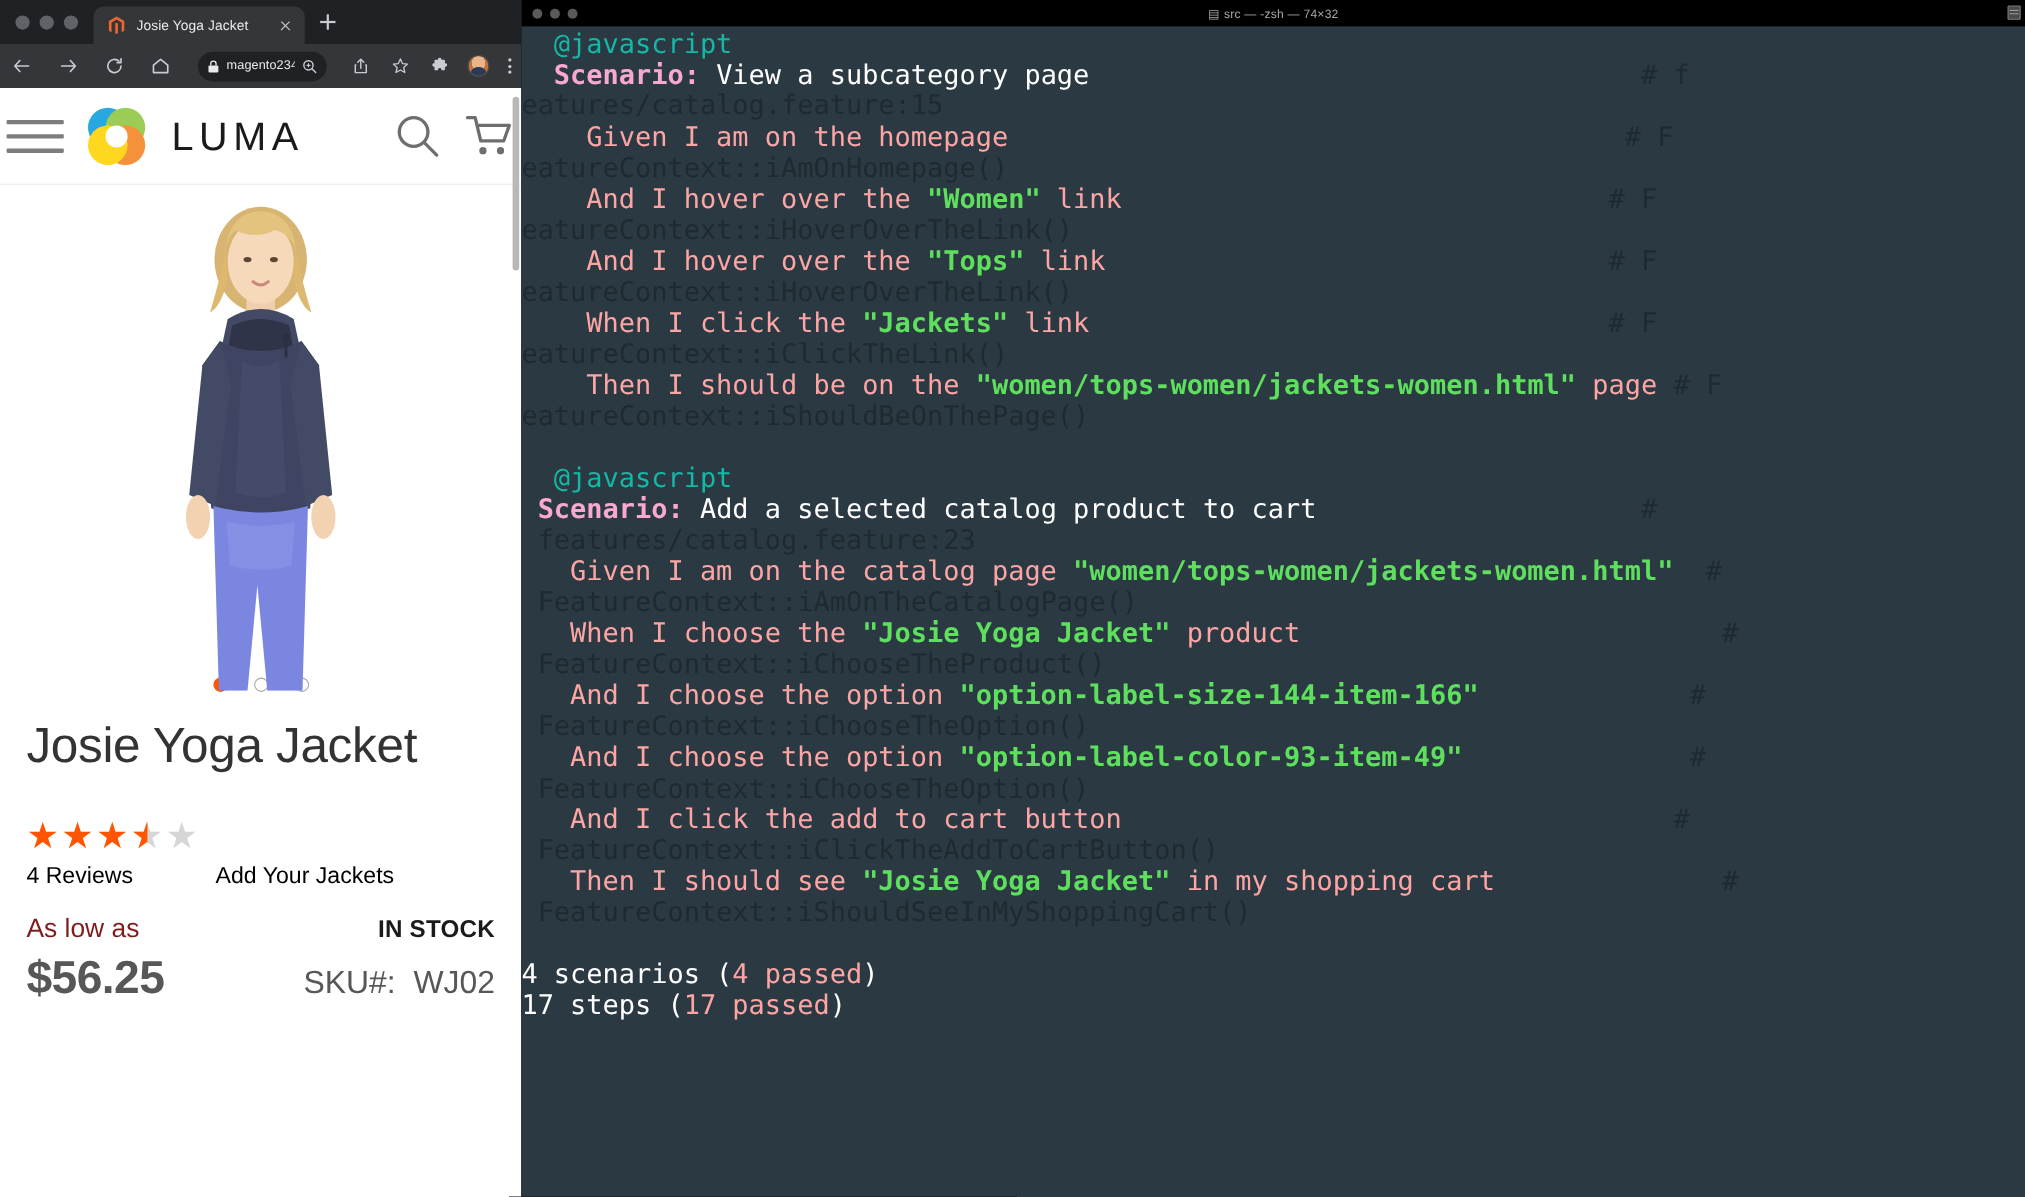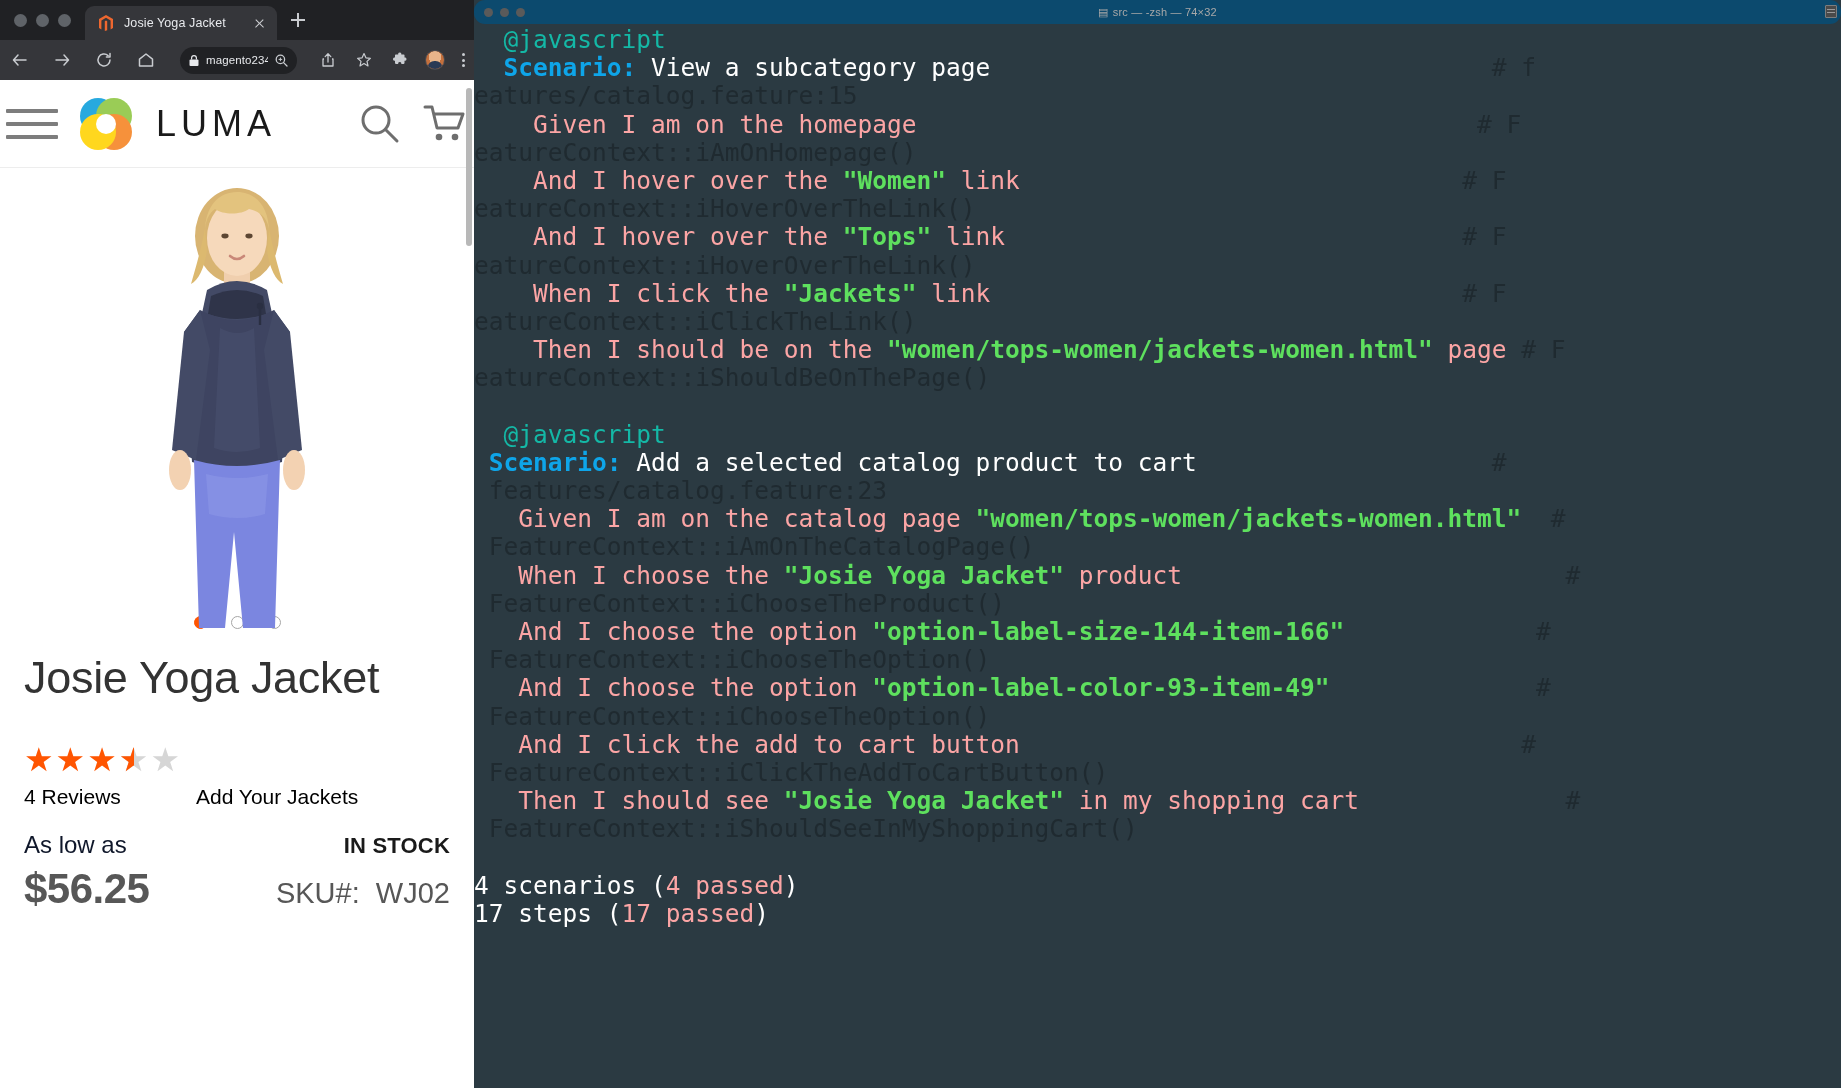--- a/index.html
+++ b/index.html
@@ -119,37 +119,37 @@
   .star.full { color: #ff5501; }
   .star.half { color: #d6d6d6; }
   .star.half::before {
     content: "\2605"; position: absolute; left: 0; top: 0; color: #ff5501;
     width: 50%; overflow: hidden;
   }
   .review-links { margin-top: 12px; display: flex; align-items: baseline; }
   .review-links a { color: #000000; text-decoration: none; font-size: 21px; }
   .review-count-link { width: 172px; flex: 0 0 172px; }
   .stock-row { margin-top: 22px; display: flex; align-items: baseline; justify-content: space-between; }
-  .aslowas { font-size: 24px; color: #0f172a; font-weight: 400; }
+  .aslowas { font-size: 24px; color: #7f1d1d; font-weight: 400; }
   .instock { font-size: 22px; color: #1a1a1a; font-weight: 700; letter-spacing: .2px; }
   .price-row { margin-top: 6px; display: flex; align-items: baseline; justify-content: space-between; }
   .price { font-size: 42px; color: #575757; font-weight: 700; letter-spacing: -0.5px; }
   .sku { font-size: 29px; color: #575757; }
   .sku b { font-weight: 400; }
 
   
   .terminal {
     position: absolute; left: 474px; top: 0;
     width: 1367px; height: 1088px;
     background: #2b3a42;
     overflow: hidden;
   }
   .term-titlebar {
-    height: 24px; background: #0c4a6e;
-    display: flex; align-items: center; padding: 0 10px; position: relative; border-radius: 11px;
+    height: 24px; background: #000000;
+    display: flex; align-items: center; padding: 0 10px; position: relative;
   }
   .term-dots { display: flex; gap: 7px; }
   .term-dot { width: 9px; height: 9px; border-radius: 50%; background: #5a5a5a; }
   .term-title {
     position: absolute; left: 0; right: 0; text-align: center;
     font-size: 11px; color: #a8a8a8; font-family: "Liberation Sans", sans-serif;
     letter-spacing: .2px; pointer-events: none;
   }
   .term-title .tt-icon { margin-right: 4px; }
   .term-scroll-ind {
@@ -169,21 +169,21 @@
     font-size: 24.5px;
     line-height: 28.2px;
     white-space: pre;
     overflow: hidden;
   }
   .tline { display: block; height: 28.2px; }
   .c-step   { color: #fca5a5; }
   .c-bold   { color: #5ee05e; font-weight: bold; }
   .c-tag    { color: #14b8a6; }
   .c-white  { color: #ffffff; }
-  .c-wbold  { color: #0ea5e9; font-weight: bold; }
+  .c-wbold  { color: #f9a8d4; font-weight: bold; }
   .c-dim    { color: #1f2a30; }
 </style>
 </head>
 <body>
 
 <div id="root">
 
   <div class="browser">
 
     <div class="tabstrip">

